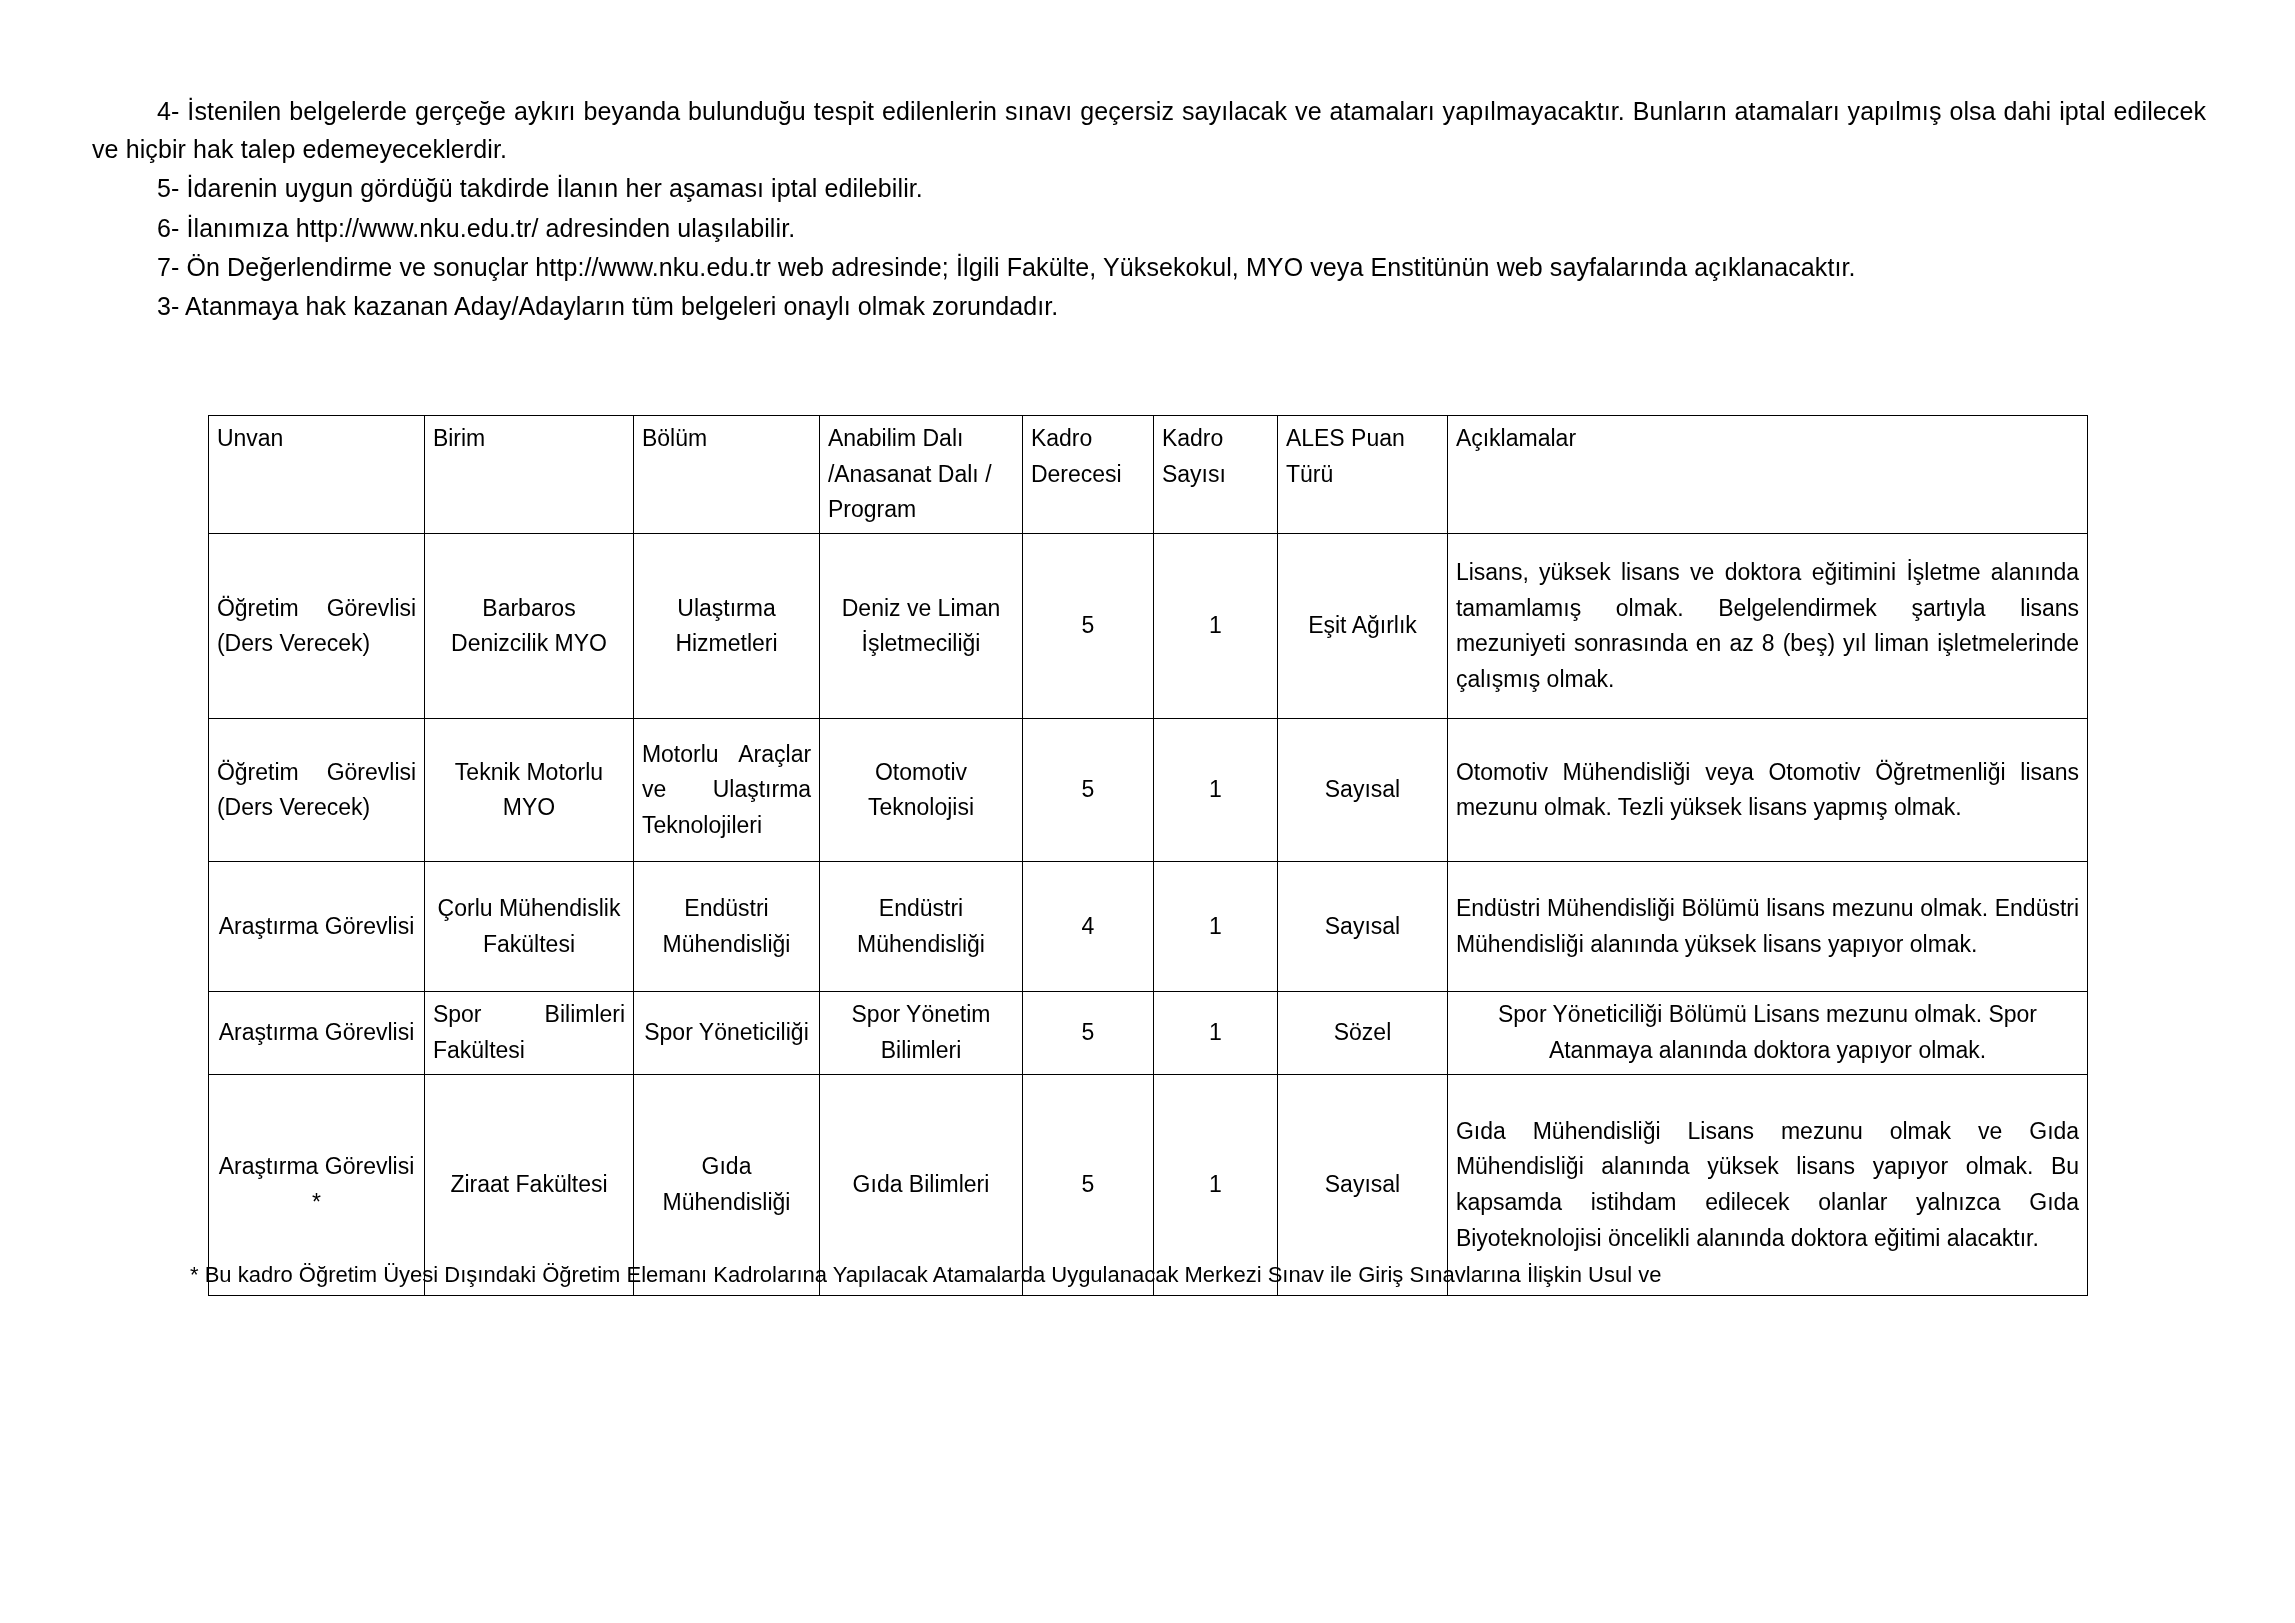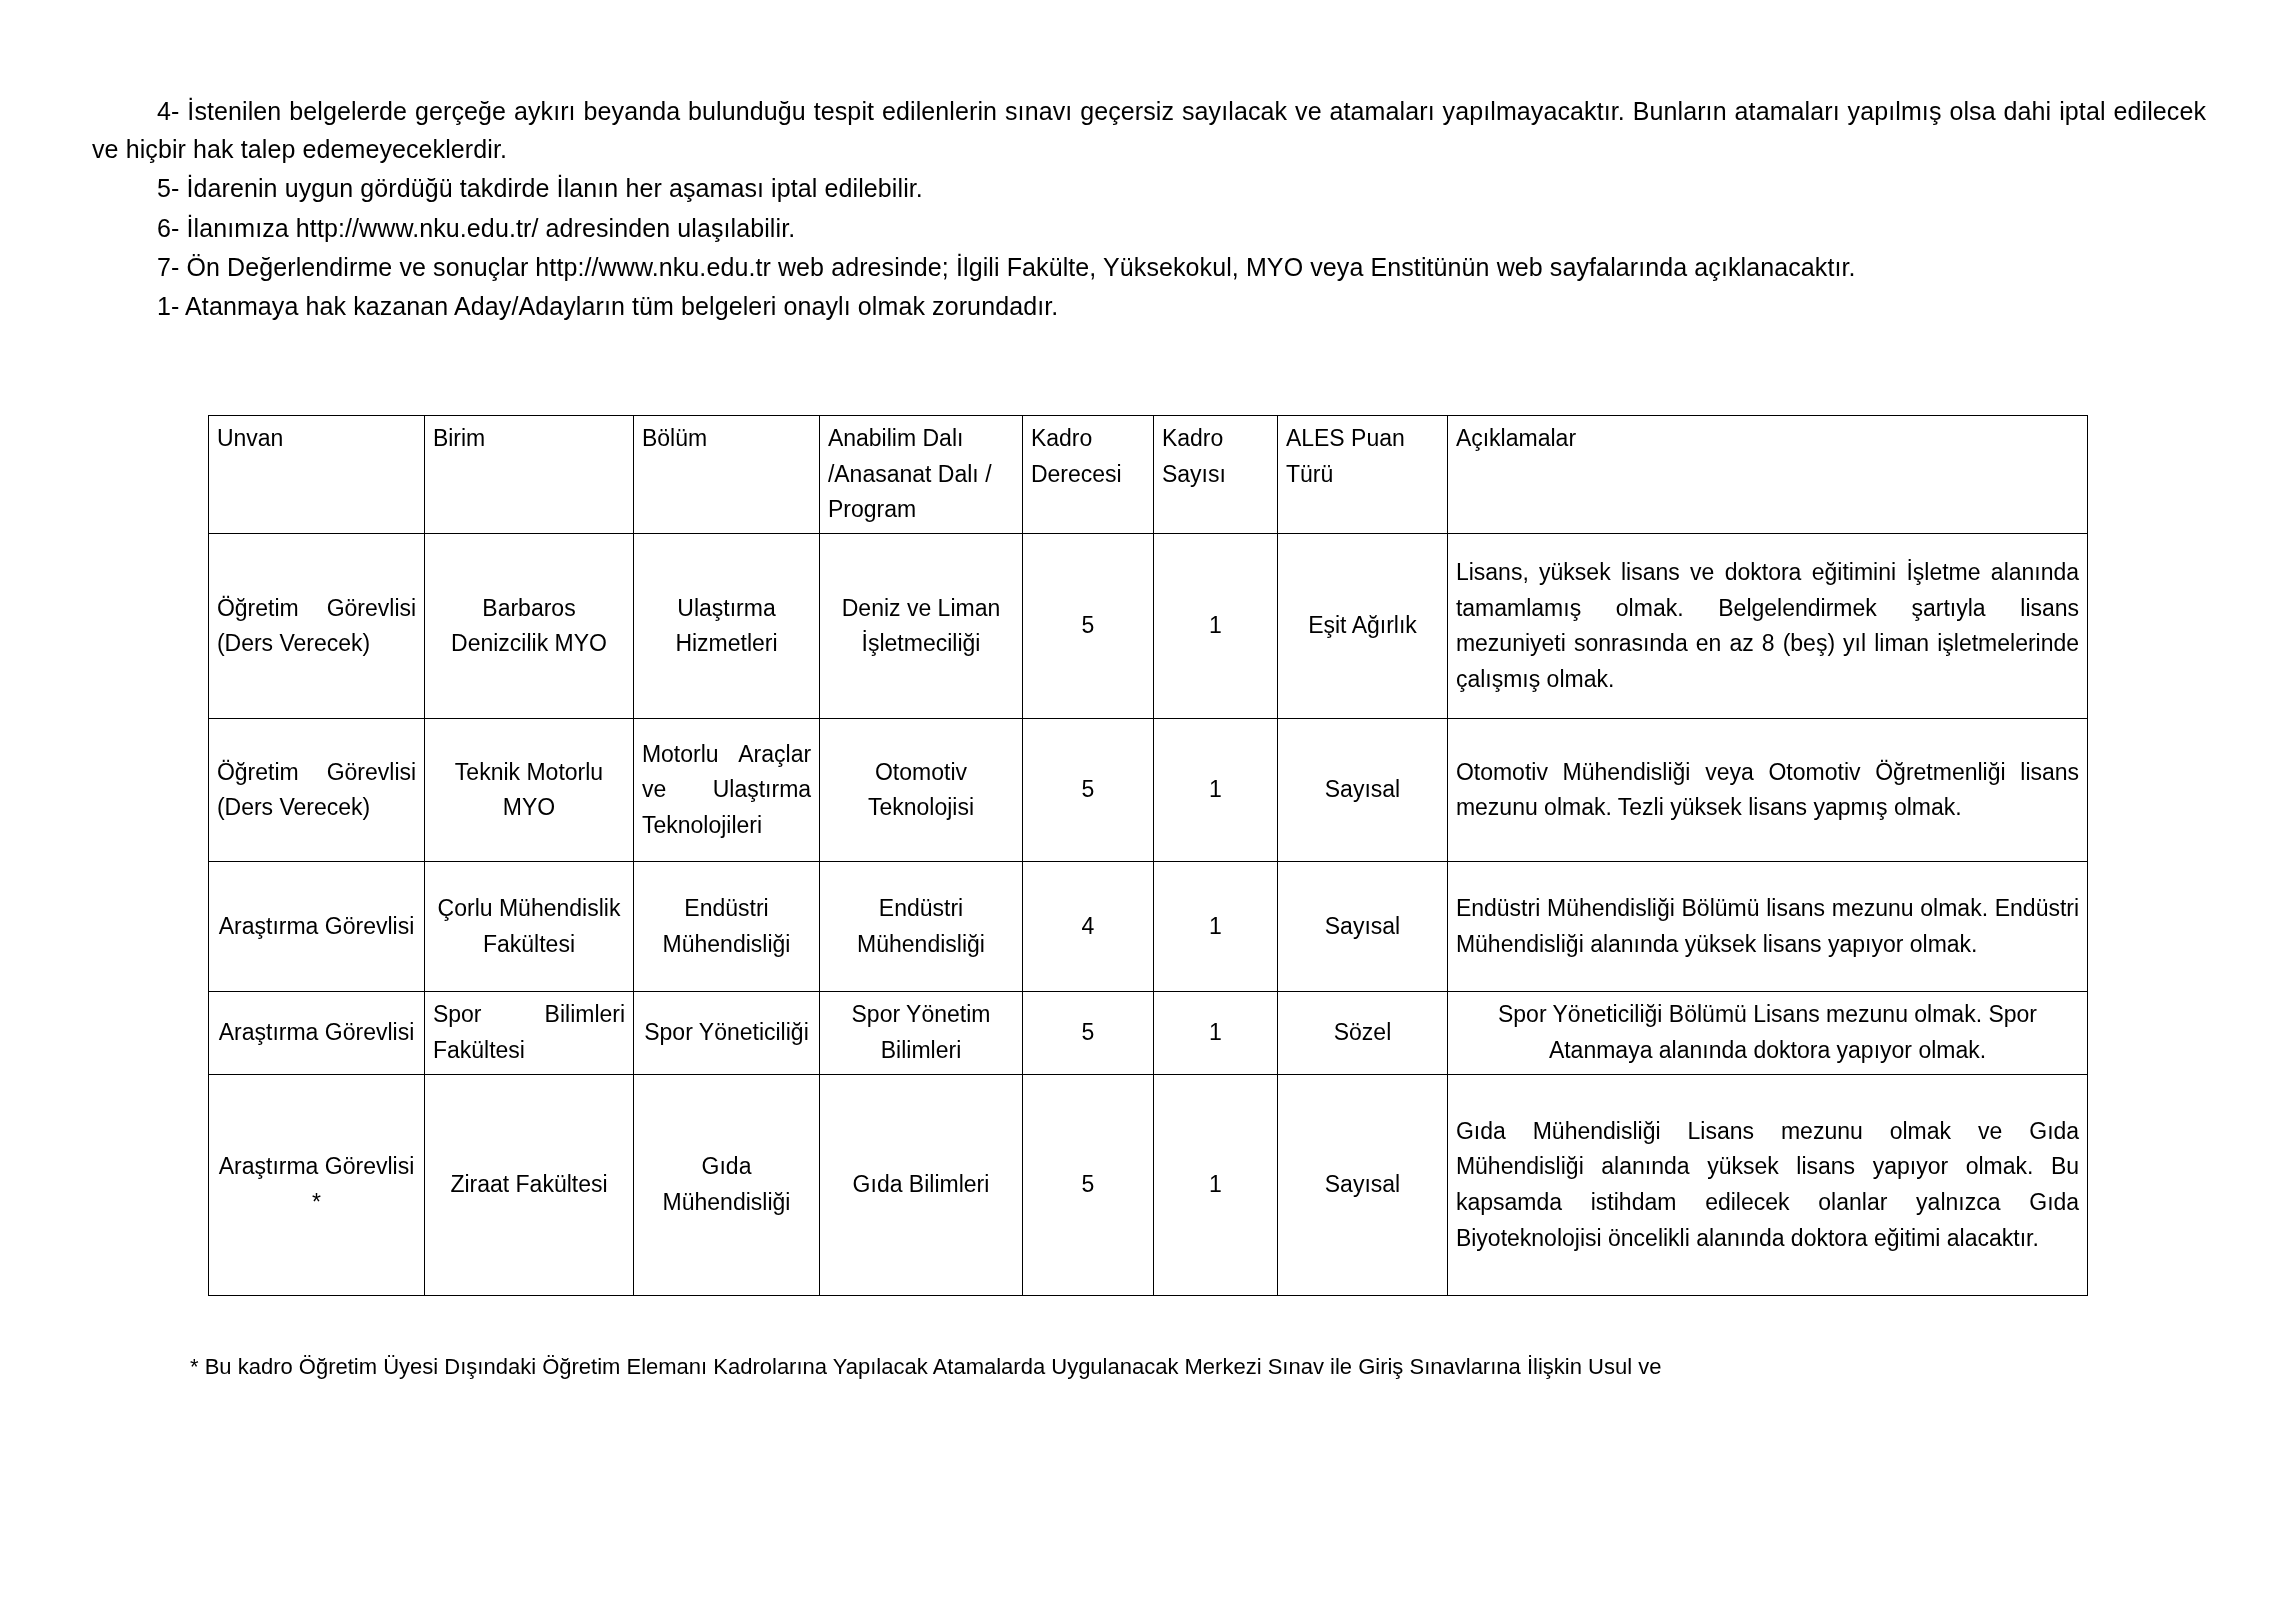--- a/index.html
+++ b/index.html
@@ -103,41 +103,41 @@
   tr.r1 { height: 185px; }
   tr.r2 { height: 143px; }
   tr.r3 { height: 130px; }
   tr.r4 { height: 77px; }
   tr.r5 { height: 221px; }
 
   
   .footnote {
     position: absolute;
     left: 190px;
-    top: 1350px;
+    top: 1258px;
     width: 1930px;
   }
   .footnote p {
     margin: 0 0 48px 0;
     font-size: 22px;
     line-height: 1.5;
     text-align: left;
   }
 </style>
 </head>
 <body>
 
 <div class="page">
 
   <div class="intro">
     <p class="para justified-block">4- İstenilen belgelerde gerçeğe aykırı beyanda bulunduğu tespit edilenlerin sınavı geçersiz sayılacak ve atamaları yapılmayacaktır. Bunların atamaları yapılmış olsa dahi iptal edilecek ve hiçbir hak talep edemeyeceklerdir.</p>
     <p class="para">5- İdarenin uygun gördüğü takdirde İlanın her aşaması iptal edilebilir.</p>
     <p class="para">6- İlanımıza http://www.nku.edu.tr/ adresinden ulaşılabilir.</p>
     <p class="para">7- Ön Değerlendirme ve sonuçlar http://www.nku.edu.tr web adresinde; İlgili Fakülte, Yüksekokul, MYO veya Enstitünün web sayfalarında açıklanacaktır.</p>
-    <p class="para">1- Atanmaya hak kazanan Aday/Adayların tüm belgeleri onaylı olmak zorundadır.</p>
+    <p class="para">3- Atanmaya hak kazanan Aday/Adayların tüm belgeleri onaylı olmak zorundadır.</p>
   </div>
 
   <div class="table-wrap">
     <table class="kadro">
       <colgroup>
         <col class="c-unvan">
           <col class="c-birim">
           <col class="c-bolum">
           <col class="c-anabilim">
         <col class="c-derece">

